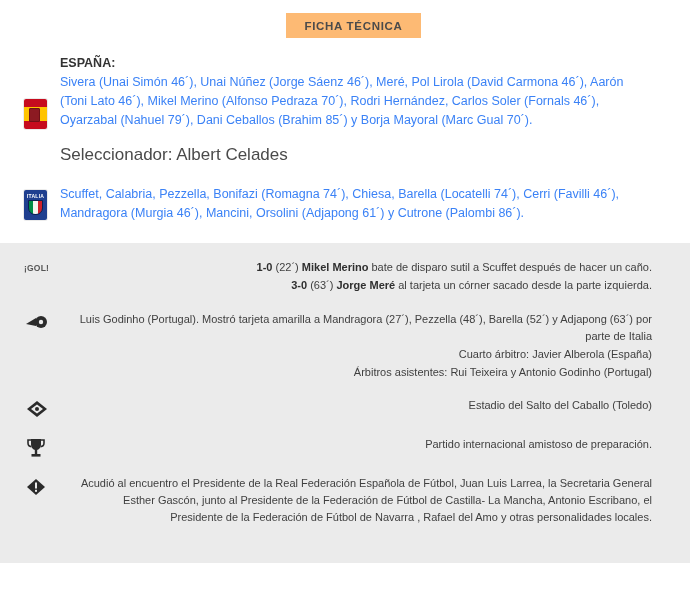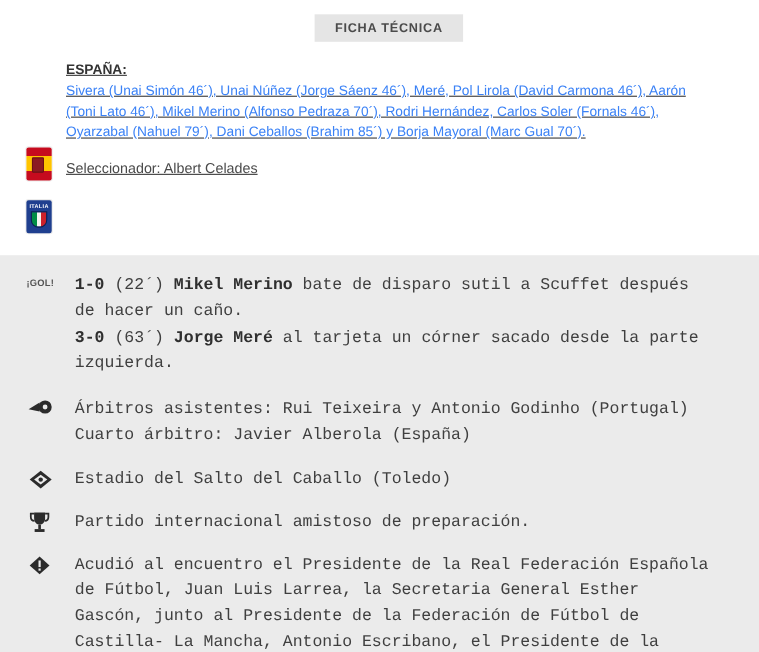--- a/index.html
+++ b/index.html
@@ -22,39 +22,38 @@
     background: #ffffff;
   }
 
   
   .header-bar {
     padding-top: 13px;
     display: flex;
     justify-content: center;
   }
   .ficha-title {
-    background: #e5e5e5;
+    background: #fdba74;
     color: #4b4b4b;
     font-size: 11.5px;
     font-weight: bold;
     letter-spacing: 0.7px;
     padding: 7px 18px 6px 18px;
     text-align: center;
     margin-left: 17px;
   }
 
   
   .lineups {
     padding: 18px 24px 6px 24px;
   }
   .team-block {
     display: flex;
-    align-items: flex-end;
+    align-items: center;
     margin-bottom: 2px;
-    text-decoration: underline;
   }
   .crest-col {
     width: 36px;
     flex: 0 0 36px;
     padding-top: 2px;
   }
   .team-text {
     flex: 1 1 auto;
     padding-right: 20px;
   }
@@ -63,21 +62,21 @@
     font-weight: bold;
     color: #333333;
     margin-bottom: 3px;
   }
   .team-players {
     font-size: 12.5px;
     line-height: 1.52;
     color: #3b82f6;
   }
   .coach {
-    font-size: 13px;
+    font-size: 17px;
     color: #4a4a4a;
     margin-top: 15px;
     margin-bottom: 4px;
   }
   .block-gap { height: 14px; }
 
   
   .crest {
     width: 23px;
     height: 30px;
@@ -135,36 +134,36 @@
   .panel {
     background: #ebebeb;
     padding: 16px 24px 26px 24px;
     margin-top: 12px;
     min-height: 320px;
   }
   .row {
     display: flex;
     align-items: flex-start;
     margin-bottom: 16px;
+    text-align: right;
   }
   .row:last-child { margin-bottom: 0; }
   .icon-col {
     width: 44px;
     flex: 0 0 44px;
     padding-top: 1px;
     display: flex;
     justify-content: flex-start;
   }
   .row-text {
     flex: 1 1 auto;
-    font-size: 15px;
+    font-size: 11px;
     line-height: 1.55;
     color: #3f3f3f;
     padding-right: 14px;
-    font-family: Liberation Mono, monospace;
   }
   .goal-label {
     font-size: 8.5px;
     font-weight: bold;
     color: #555555;
     letter-spacing: 0.2px;
     padding-top: 3px;
   }
   .goal-line { margin-bottom: 1px; }
   .b { font-weight: bold; color: #2f2f2f; }
@@ -200,20 +199,21 @@
     <div class="block-gap"></div>
 
     <div class="team-block">
       <div class="crest-col">
         <div class="crest crest-it">
           <span class="it-label">ITALIA</span>
           <span class="it-shield"></span>
         </div>
       </div>
       <div class="team-text">
+        <div class="team-players">Scuffet, Calabria, Pezzella, Bonifazi (Romagna 74´), Chiesa, Barella (Locatelli 74´), Cerri (Favilli 46´), Mandragora (Murgia 46´), Mancini, Orsolini (Adjapong 61´) y Cutrone (Palombi 86´).</div>
       </div>
     </div>
   </div>
 
   <div class="panel">
 
     <div class="row">
       <div class="icon-col">
         <div class="goal-label">¡GOL!</div>
       </div>
@@ -237,22 +237,23 @@
       <div class="icon-col">
         <span class="gi">
           <svg width="26" height="20" viewBox="0 0 26 20">
             <path d="M2 12 L12 6 L12 14 Z" fill="#2b2b2b"></path>
             <circle cx="17" cy="10" r="6" fill="#2b2b2b"></circle>
             <circle cx="17" cy="10" r="2.2" fill="#ebebeb"></circle>
           </svg>
         </span>
       </div>
       <div class="row-text">
+        <div>Luis Godinho (Portugal). Mostró tarjeta amarilla a Mandragora (27´), Pezzella (48´), Barella (52´) y Adjapong (63´) por parte de Italia</div>
+        <div class="sub-line">Cuarto árbitro: Javier Alberola (España)</div>
         <div class="sub-line">Árbitros asistentes: Rui Teixeira y Antonio Godinho (Portugal)</div>
-        <div class="sub-line">Cuarto árbitro: Javier Alberola (España)</div>
       </div>
     </div>
 
     <div class="row">
       <div class="icon-col">
         <span class="gi">
           <svg width="26" height="22" viewBox="0 0 26 22">
             <path d="M3 11 L13 3 L23 11 L13 19 Z" fill="#2b2b2b"></path>
             <path d="M13 6.5 L19 11 L13 15.5 L7 11 Z" fill="#ebebeb"></path>
             <circle cx="13" cy="11" r="2" fill="#2b2b2b"></circle>

